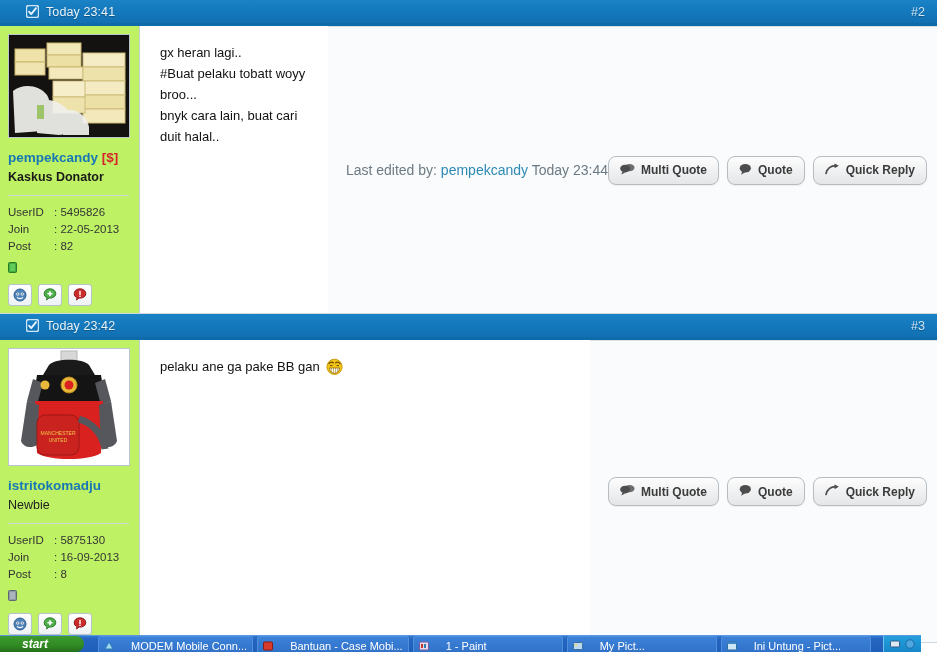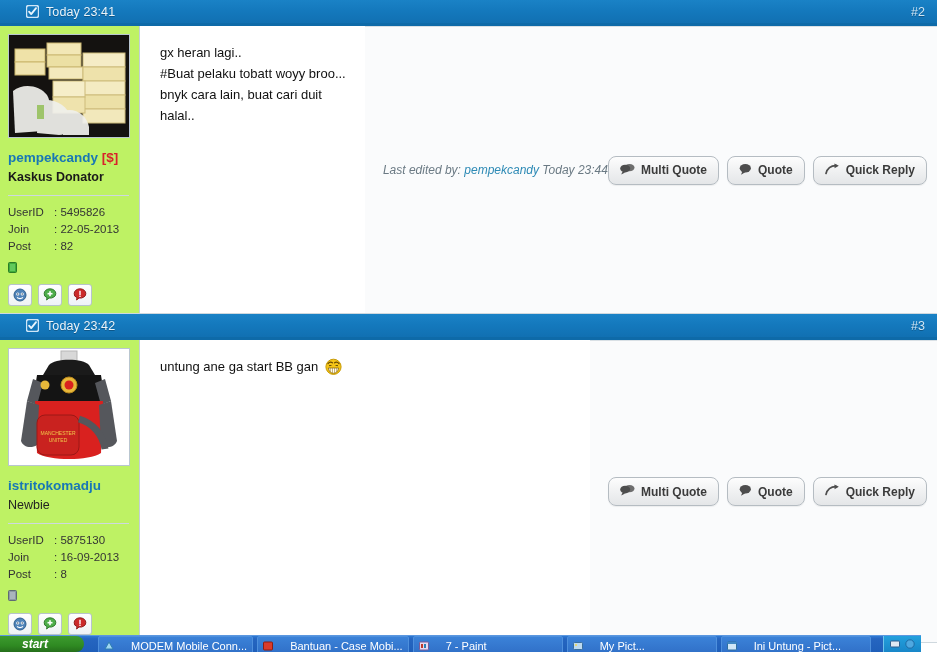--- a/index.html
+++ b/index.html
@@ -157,23 +157,22 @@
   .message-footer {
     border-top: 1px solid #d9e0e5;
     background: #fafbfc;
     min-height: 40px;
     display: flex;
     align-items: center;
     padding: 6px 10px 6px 18px;
     box-sizing: border-box;
   }
   .lastedit {
-    font-size: 12px;
+    font-size: 14px;
     color: #6b7a84;
-    font-style: italic;
   }
   .lastedit .editor {
     color: #2d8ab5;
   }
   .btn-group {
     margin-left: auto;
     display: flex;
     gap: 8px;
   }
   .btn {
@@ -484,21 +483,21 @@
             <rect x="6.3" y="2.8" width="1.4" height="4.2" fill="#fff"></rect>
             <rect x="6.3" y="7.6" width="1.4" height="1.4" fill="#fff"></rect>
           </svg>
         </div>
       </div>
     </div>
 
     <div class="message-col">
       <div class="message-body">
         <p>
-          <span>untung ane ga start BB gan</span>
+          <span>pelaku ane ga pake BB gan</span>
           <span class="smiley">
             <svg width="17" height="17" viewBox="0 0 17 17">
               <circle cx="8.5" cy="8.8" r="7.6" fill="#f5c518" stroke="#c79a06"></circle>
               <path d="M3 5.6 Q5 3.2 7.4 4.8" stroke="#6b4d04" stroke-width="1.3" fill="none" stroke-linecap="round"></path>
               <path d="M14 5.6 Q12 3.2 9.6 4.8" stroke="#6b4d04" stroke-width="1.3" fill="none" stroke-linecap="round"></path>
               <path d="M4.2 6.9 L7.3 7.6 L4.3 8.3 Z" fill="#3a2a02"></path>
               <path d="M12.8 6.9 L9.7 7.6 L12.7 8.3 Z" fill="#3a2a02"></path>
               <path d="M3.3 10 L13.7 10 Q12.6 15.2 8.5 15.2 Q4.4 15.2 3.3 10 Z" fill="#fff" stroke="#7a5a05" stroke-width=".7"></path>
               <path d="M5.3 10 L5.3 13.8 M7.4 10 L7.4 14.8 M9.6 10 L9.6 14.8 M11.7 10 L11.7 13.8" stroke="#9c7606" stroke-width=".6"></path>
             </svg>
@@ -561,21 +560,21 @@
         <rect x="0.5" y="1" width="9" height="8" rx="1" fill="#d93b2b" stroke="#8d1d12"></rect>
       </svg>
       <span class="tb-label">Bantuan - Case Mobi...</span>
     </div>
     <div class="task-btn">
       <svg width="10" height="10" viewBox="0 0 10 10">
         <rect x="0.5" y="1" width="9" height="8" rx="1" fill="#e8d9f0" stroke="#7a5b97"></rect>
         <rect x="2" y="3" width="2" height="4" fill="#c0392b"></rect>
         <rect x="5" y="3" width="2" height="4" fill="#2980b9"></rect>
       </svg>
-      <span class="tb-label">7 - Paint</span>
+      <span class="tb-label">1 - Paint</span>
     </div>
     <div class="task-btn">
       <svg width="10" height="10" viewBox="0 0 10 10">
         <rect x="0.5" y="1.5" width="9" height="7" rx="1" fill="#bcd9f0" stroke="#3b6f9c"></rect>
         <circle cx="3" cy="4" r="1" fill="#f5d64a"></circle>
       </svg>
       <span class="tb-label">My Pict...</span>
     </div>
     <div class="task-btn">
       <svg width="10" height="10" viewBox="0 0 10 10">

